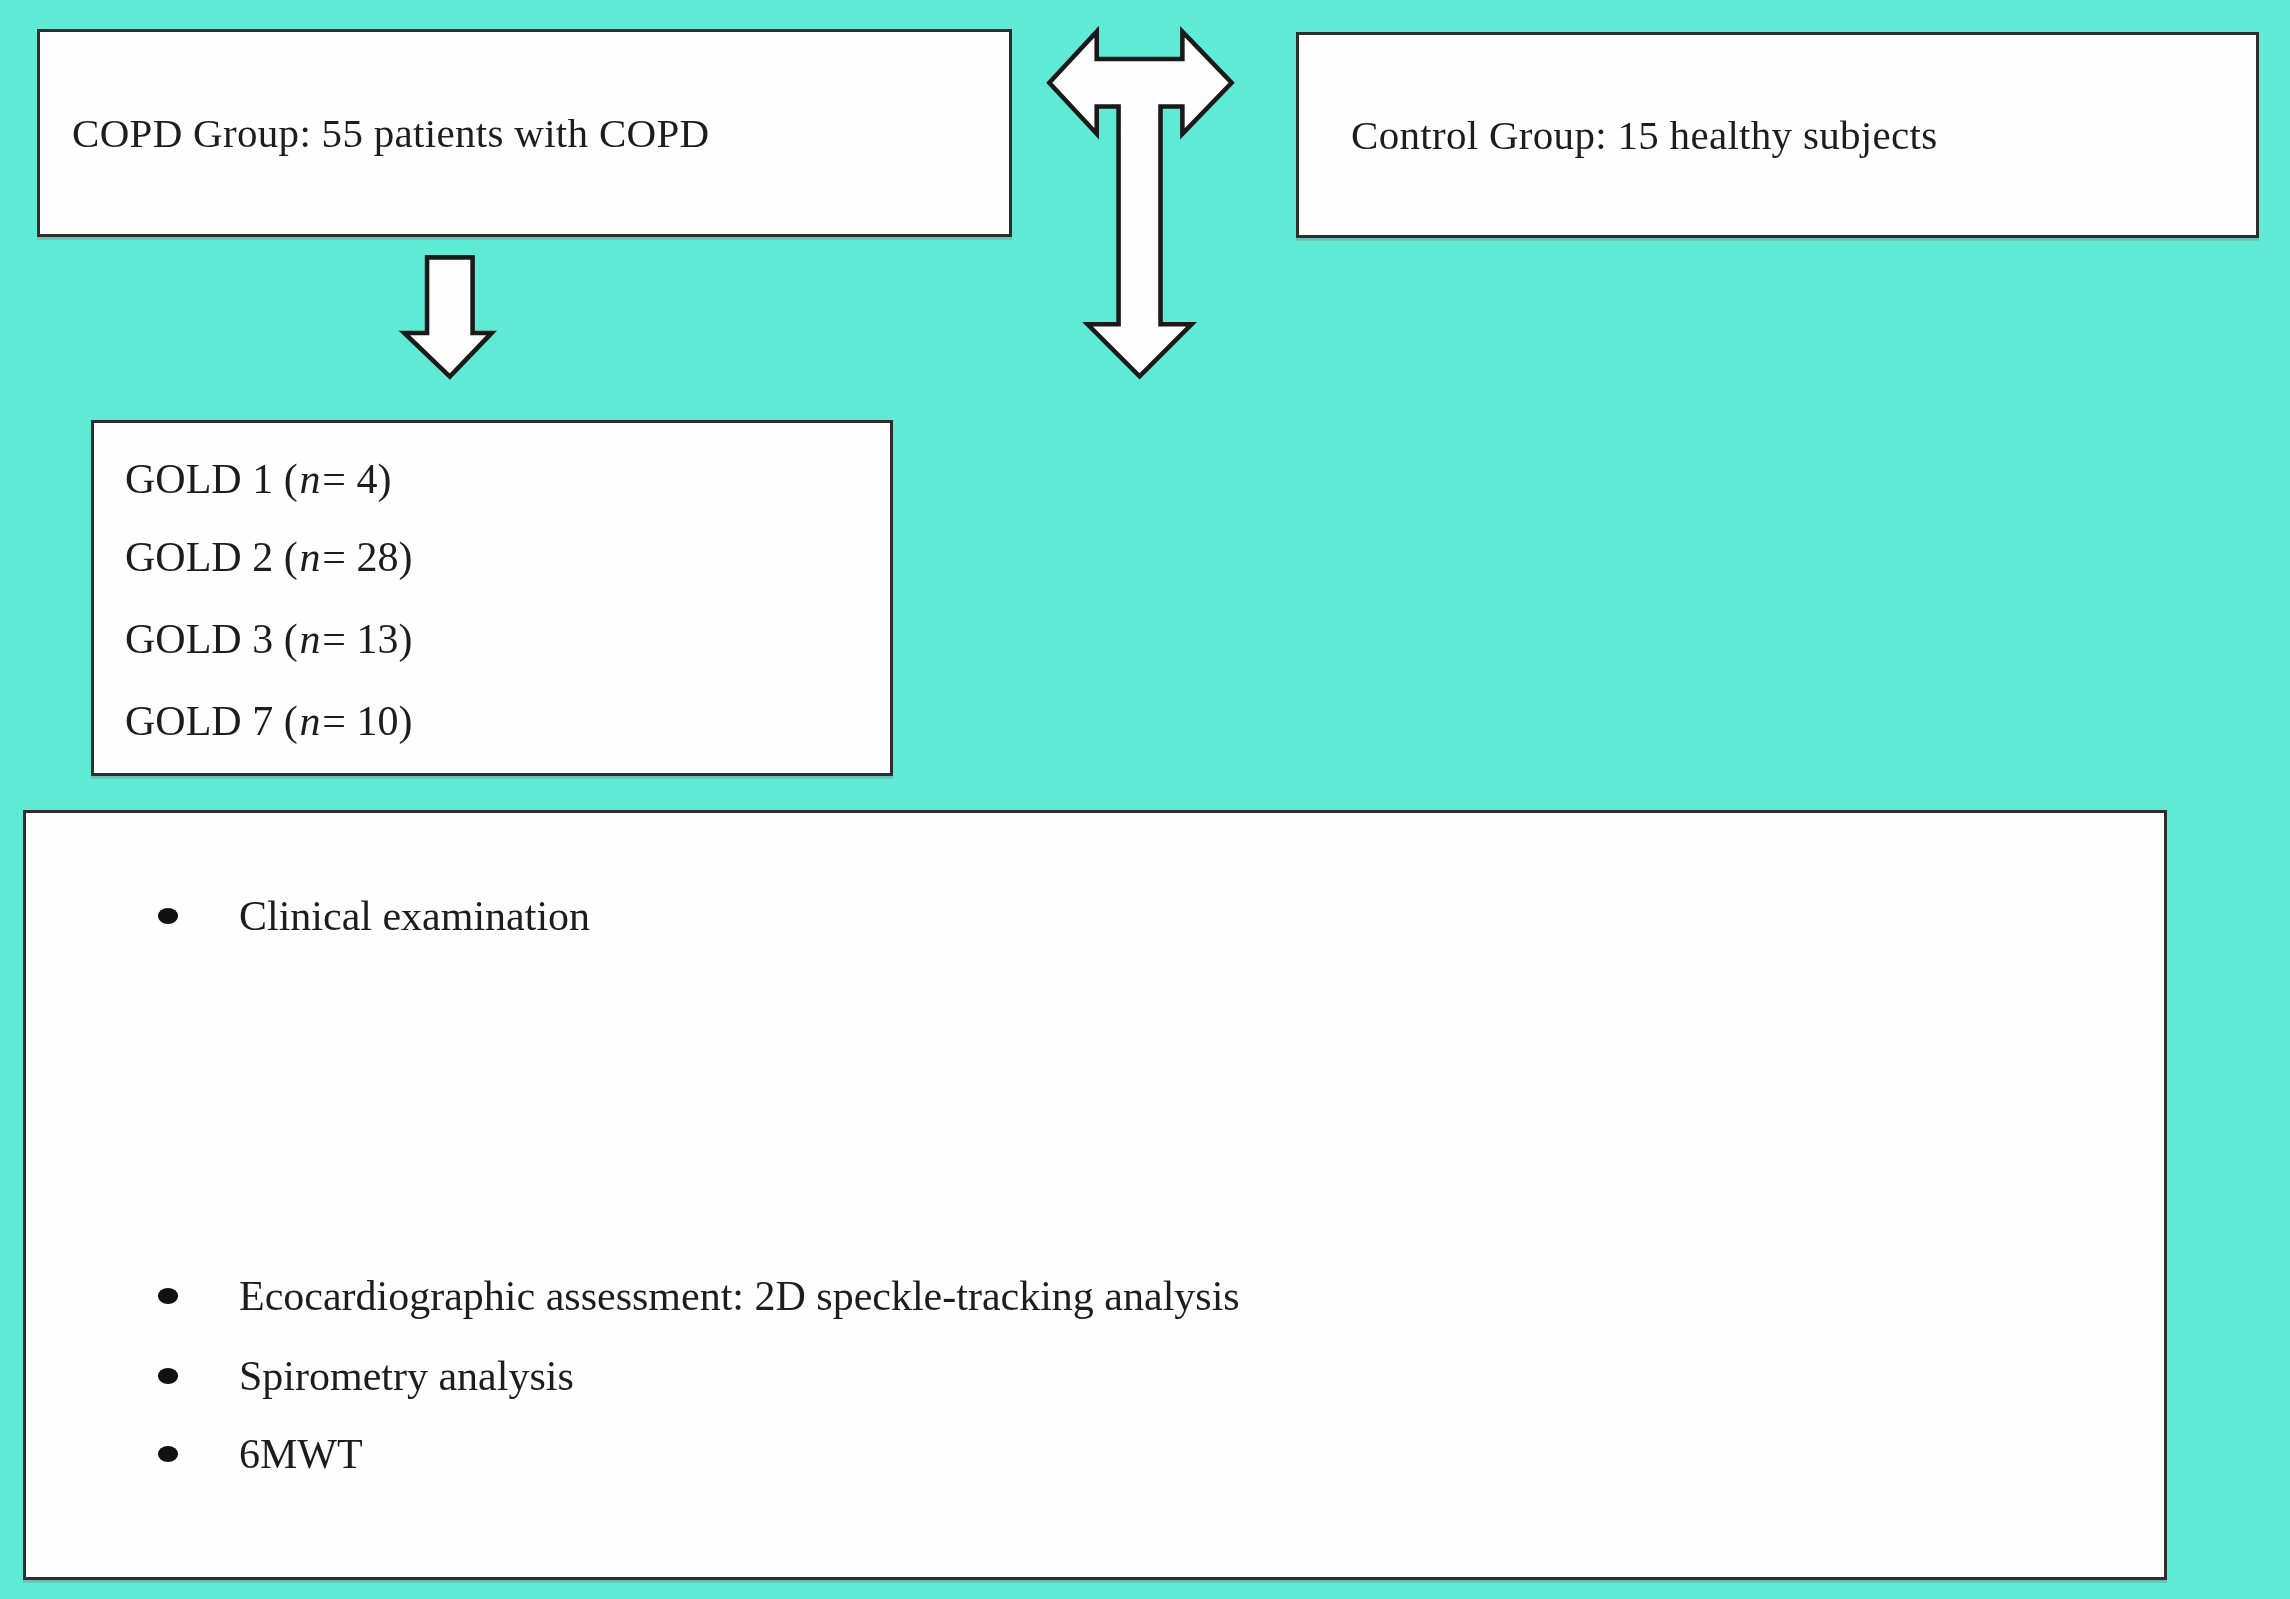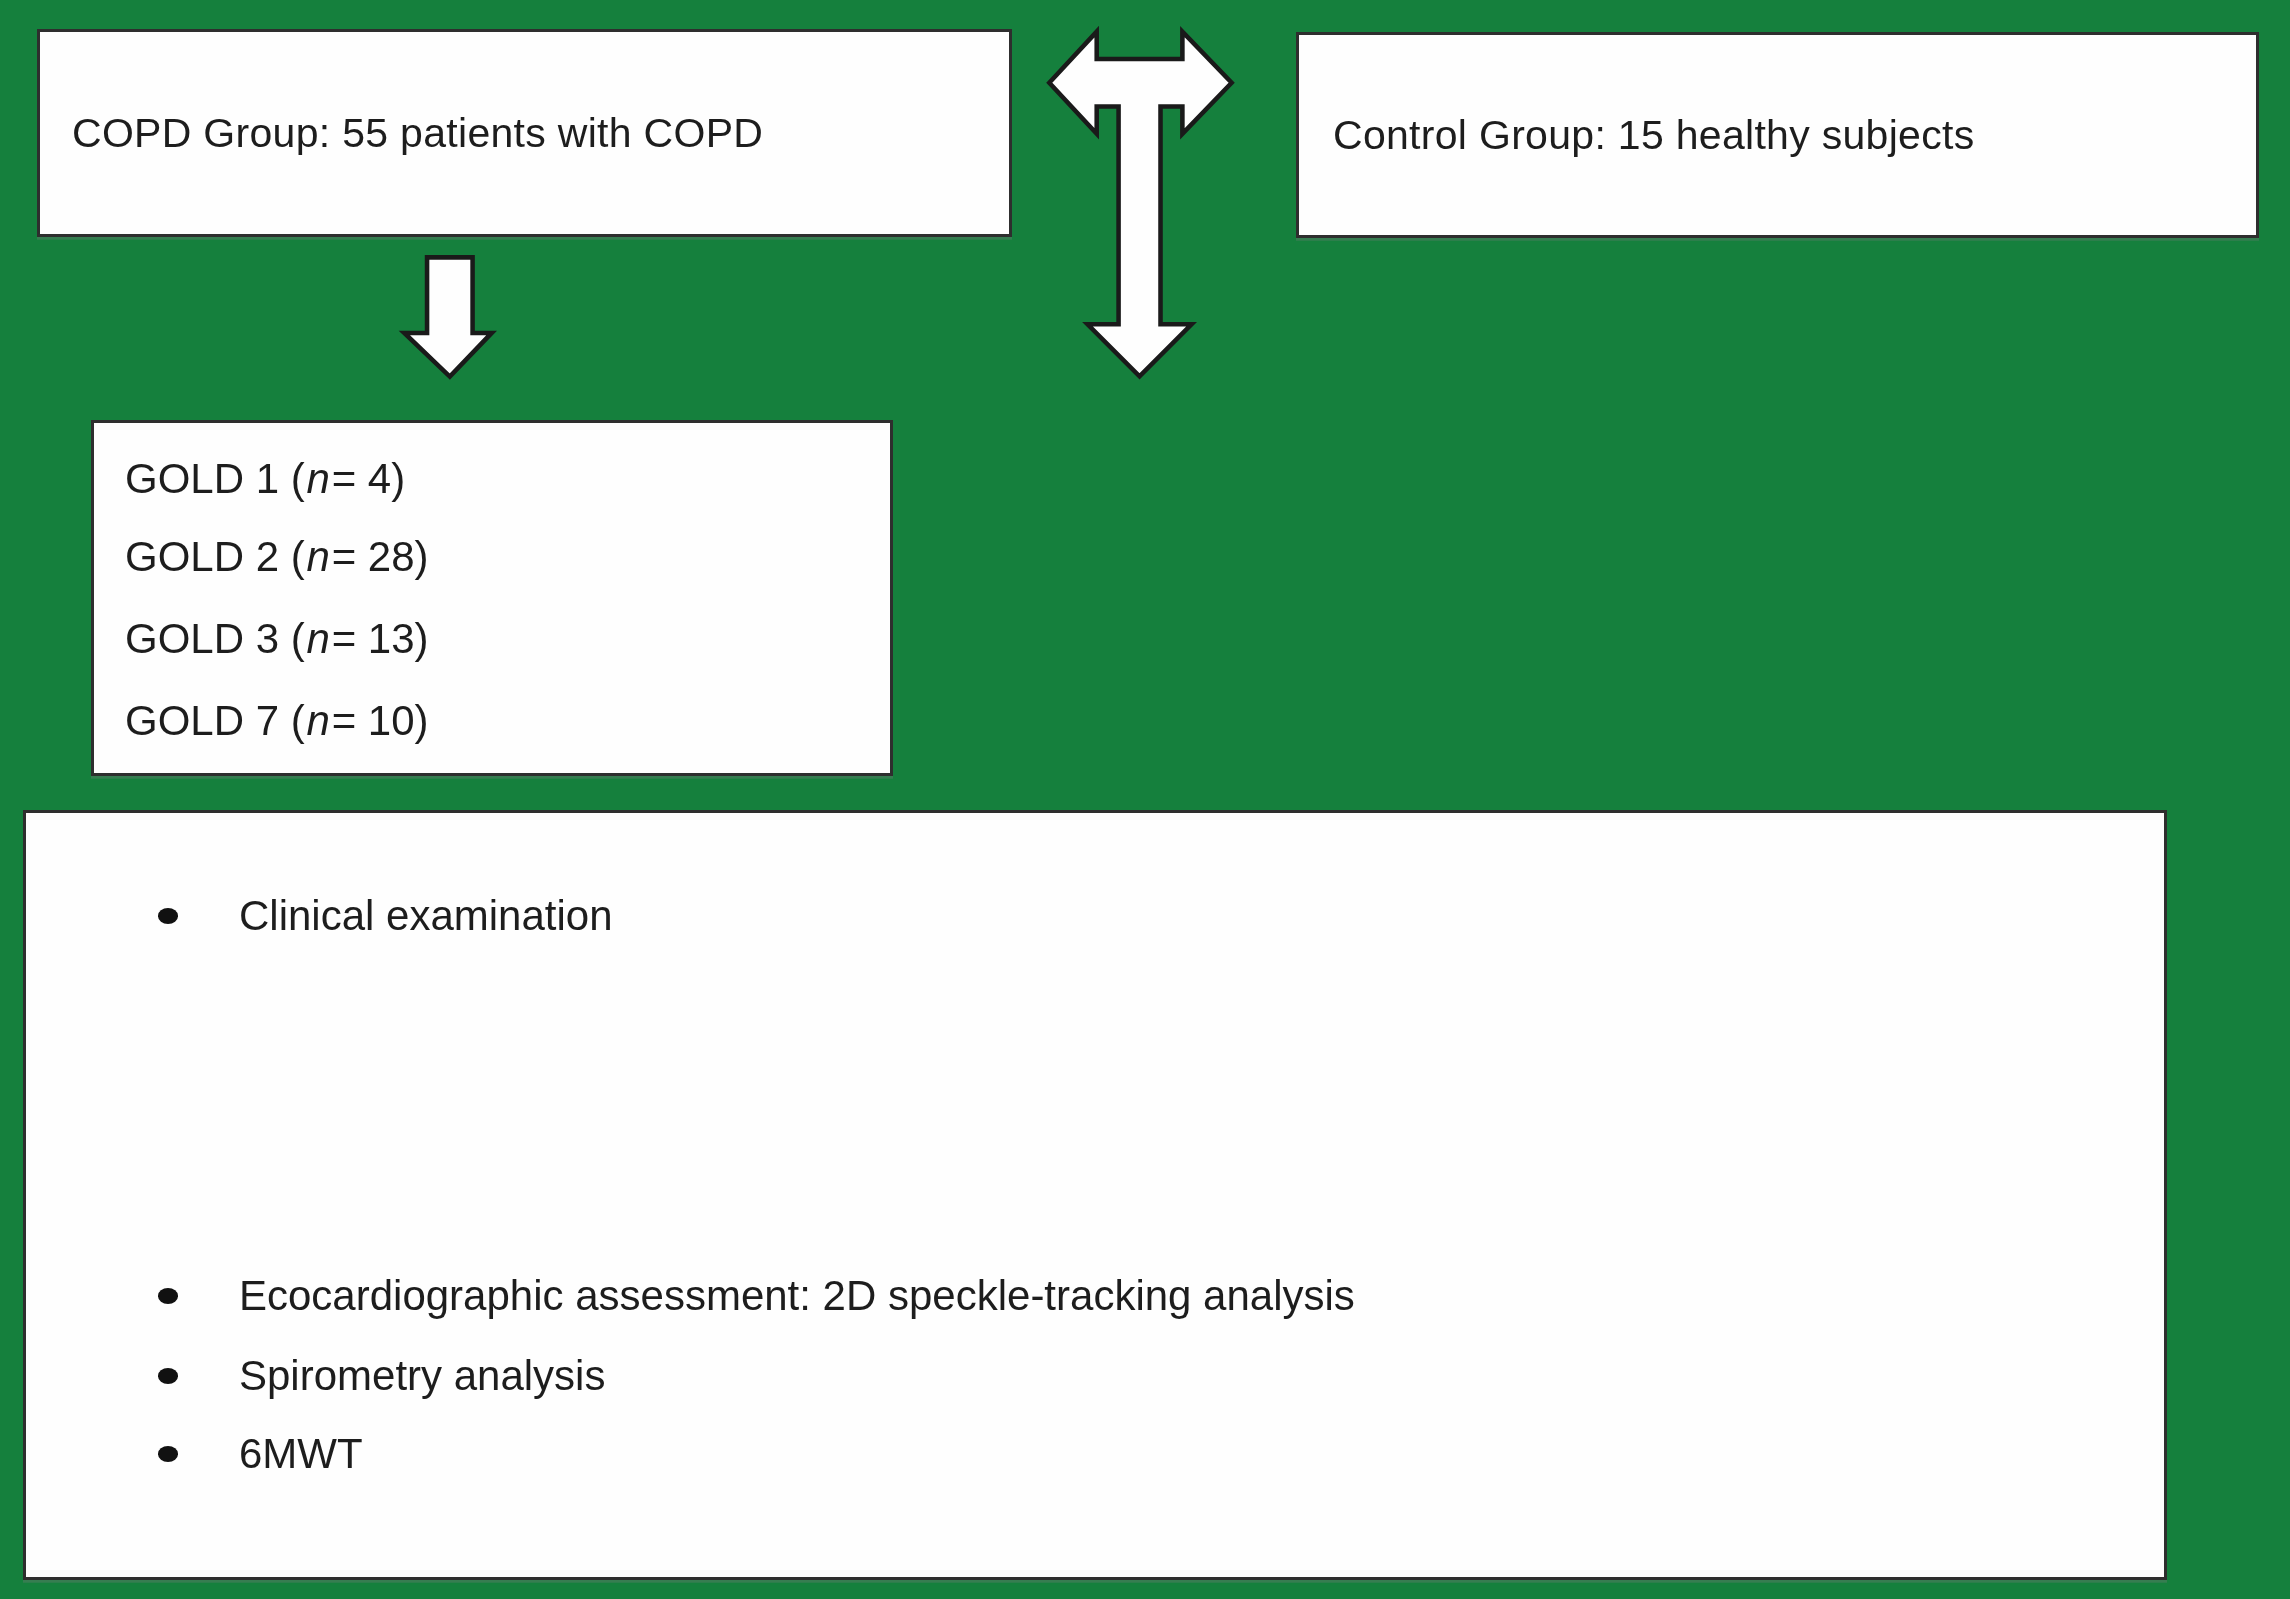--- a/index.html
+++ b/index.html
@@ -1,38 +1,38 @@
 <!DOCTYPE html>
 <html style="font-size:14.6px"><head>
 <meta charset="utf-8">
 <style>
   html,body{margin:0;padding:0;background:#ffffff;}
   .canvas{
     position:relative;
     width:2291px;height:1600px;
-    background:#15803d;
-    font-family:Liberation Sans, sans-serif;
+    background:#5eead4;
+    font-family:Liberation Serif, serif;
     color:#1d1d1d;
     overflow:hidden;
   }
   .box{
     position:absolute;
     background:#fefefe;
     border:3.7px solid #2e2e2e;
     box-sizing:border-box;
     box-shadow:0 2.7px 0 rgba(120,120,120,.35);
   }
   .label-box{
     display:flex;align-items:center;
     font-size:41px;
     letter-spacing:0.3px;
     white-space:nowrap;
   }
   .copd-box{left:37px;top:29px;width:975px;height:208px;padding-left:32px;}
-  .control-box{left:1296px;top:32px;width:963px;height:206px;padding-left:34px;}
+  .control-box{left:1296px;top:32px;width:963px;height:206px;padding-left:52px;}
   .gold-box{left:91px;top:420px;width:802px;height:356px;}
   .gold-line{
     position:absolute;left:31px;height:80px;
     display:flex;align-items:center;
     font-size:42px;white-space:nowrap;
   }
   .gold-line .var{font-style:italic;padding:0 1.8px;}
   .assess-box{left:23px;top:810px;width:2144px;height:770px;}
   .bullet-row{position:absolute;left:0;right:0;height:77px;}
   .dot{

